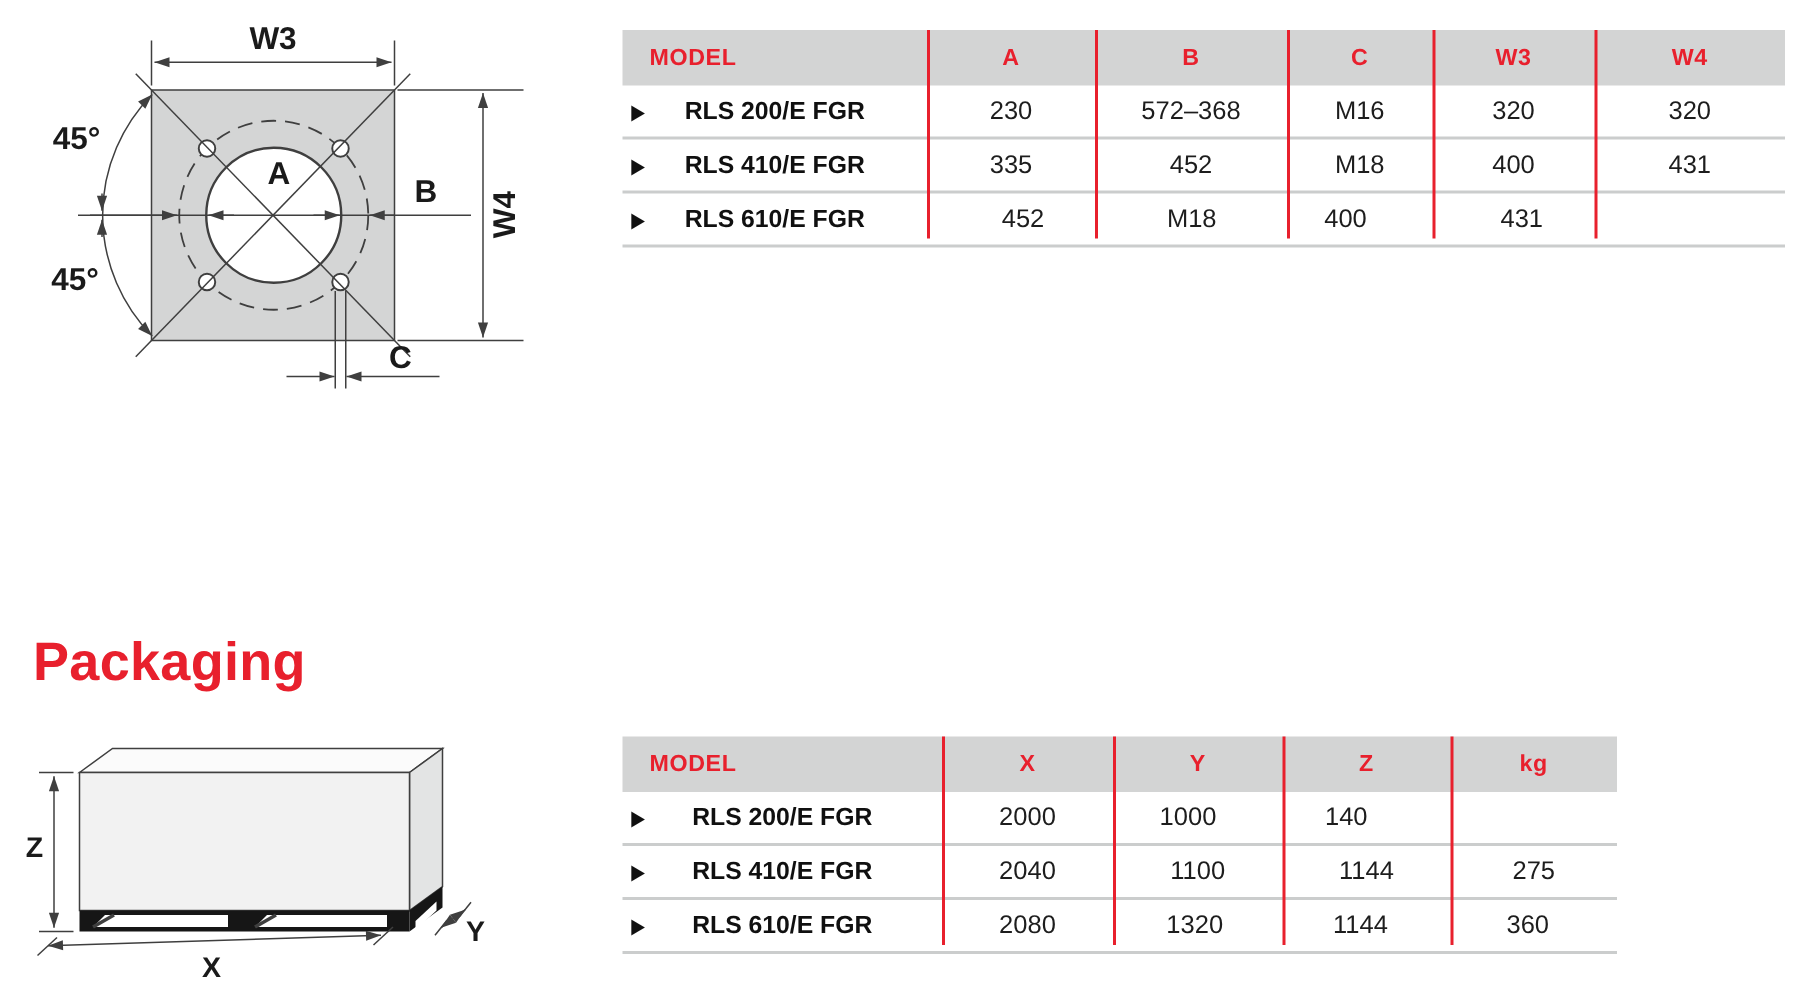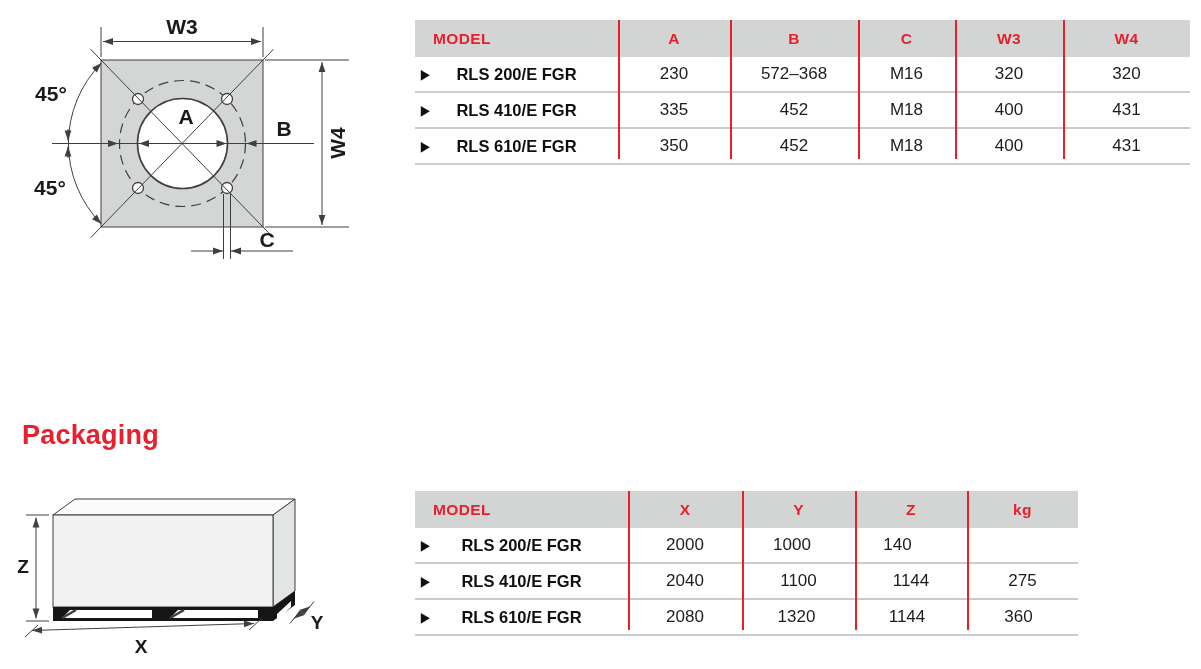--- a/index.html
+++ b/index.html
@@ -14,21 +14,21 @@
   .dim-label{
     position:absolute;transform:translate(-50%,-50%);
     font-size:21px;font-weight:600;color:#1a1a1a;white-space:nowrap;line-height:1;
   }
   .dim-label.rot{transform:translate(-50%,-50%) rotate(-90deg);}
   .dim-label.small{font-size:19px;}
 
   
   .section-title{
     position:absolute;left:22px;top:420px;margin:0;
-    font-size:27px;font-weight:700;color:var(--accent-red,#e8202d);letter-spacing:.2px;
+    font-size:36px;font-weight:700;color:var(--accent-red,#e8202d);letter-spacing:.2px;
   }
 
   
   .data-table{position:absolute;}
   .tbl-head{display:flex;height:37px;background:var(--header-gray,#d3d4d4);}
   .tbl-head .cell{
     display:flex;align-items:center;justify-content:center;
     color:var(--accent-red,#e8202d);font-weight:700;font-size:15.5px;letter-spacing:.4px;
   }
   .tbl-head .cell.model-col{justify-content:flex-start;padding-left:18px;box-sizing:border-box;}
@@ -143,21 +143,20 @@
       <div class="cell" style="width:128px">452</div>
       <div class="cell" style="width:97px">M18</div>
       <div class="cell" style="width:108px">400</div>
       <div class="cell" style="width:127px">431</div>
     </div>
     <div class="tbl-row">
       <div class="cell model-cell" style="width:203px">
         <span class="row-marker">▶</span>
         <span>RLS 610/E FGR</span>
       </div>
-      <div class="cell" style="width:112px">350</div>
       <div class="cell" style="width:128px">452</div>
       <div class="cell" style="width:97px">M18</div>
       <div class="cell" style="width:108px">400</div>
       <div class="cell" style="width:127px">431</div>
     </div>
     <i class="vsep" style="left:203px;height:139px"></i>
     <i class="vsep" style="left:315px;height:139px"></i>
     <i class="vsep" style="left:443px;height:139px"></i>
     <i class="vsep" style="left:540px;height:139px"></i>
     <i class="vsep" style="left:648px;height:139px"></i>

